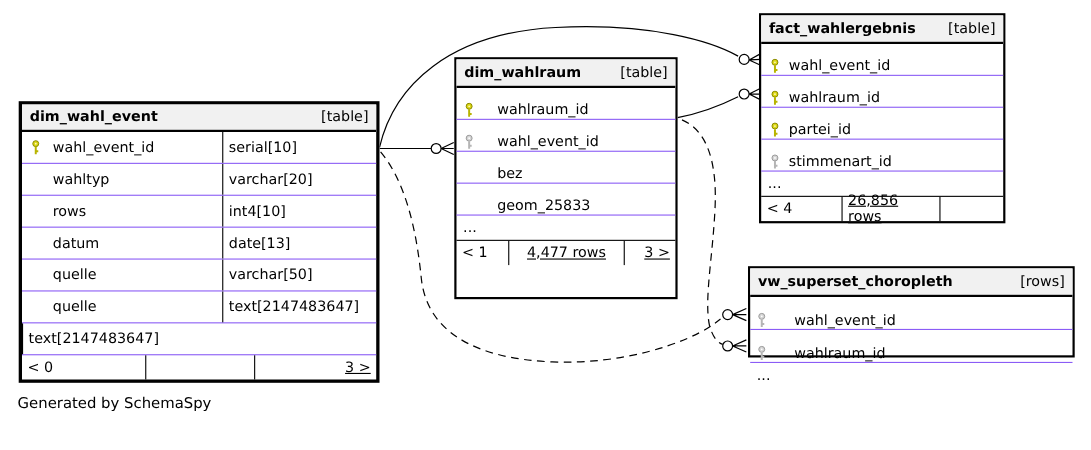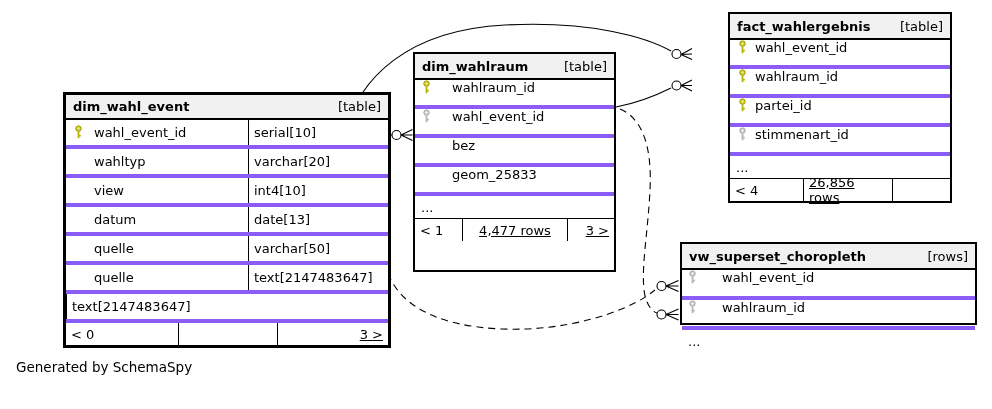--- a/index.html
+++ b/index.html
@@ -19,21 +19,21 @@
   .etbl { position: absolute; background: #fff; border: 2px solid #000; }
   .etbl.em { border-width: 3px; }
   .hd {
     display: flex; justify-content: space-between; align-items: center;
     background: #f1f1f1; border-bottom: 2px solid #000;
     padding: 0 7px; font-size: 13px; height: 26px; white-space: nowrap;
   }
   .em .hd { height: 25px; }
   .hd .tname { font-weight: bold; }
   .hd .ttag { margin-left: 14px; }
-  .r { display: flex; align-items: flex-start; border-bottom: 4px solid #8b5cf6; height: 29px; font-size: 13px; white-space: nowrap; }
+  .r { display: flex; align-items: flex-end; border-bottom: 1px solid #8b5cf6; height: 29px; font-size: 13px; white-space: nowrap; }
   .kc { display: flex; justify-content: center; align-items: center; flex: none; }
   .nm { white-space: nowrap; }
   .dots { height: 23px; display: flex; align-items: center; padding-left: 6px; border-bottom: 1px solid #000; font-size: 13px; }
   .ft { display: flex; height: 22px; font-size: 13px; align-items: stretch; }
   .ft > div { display: flex; align-items: center; padding: 0 5px; }
   .ft .c2, .ft .c3 { border-left: 1px solid #000; text-decoration: underline; }
   .ft .c1 { justify-content: flex-start; flex: none; }
   .ft .c2 { justify-content: center; flex: 1; }
   .ft .c3 { justify-content: flex-end; flex: none; }
 
@@ -95,21 +95,21 @@
     <path d="M666,286 L678.5,280.5 M666,286 L678.5,286 M666,286 L678.5,291.5"></path>
   </g>
 
   <g>
     <path class="dash" d="M620,109 C644,119 652,150 650,190 C648,233 640,272 645,296 C648,307 653,312 657,313"></path>
     <circle cx="661.5" cy="314.5" r="4.5"></circle>
     <path d="M666,314.5 L678.5,309 M666,314.5 L678.5,314.5 M666,314.5 L678.5,320"></path>
   </g>
 </svg>
 
-<div class="etbl em t1" style="left:17px; top:92px; width:328px; height:256px;margin-left:46px;">
+<div class="etbl em t1" style="left:17px; top:92px; width:328px; height:256px;">
   <div class="hd">
     <span class="tname">dim_wahl_event</span>
     <span class="ttag">[table]</span>
   </div>
   <div class="r">
     <div class="namecell">
       <span class="kc">
           <svg class="key" width="9" height="15" viewBox="0 0 9 15">
             <circle cx="4.5" cy="3.6" r="2.7" fill="#dcd714" stroke="#8a8a00" stroke-width="0.9"></circle>
             <circle cx="4.5" cy="3.6" r="0.8" fill="#f8f6c8"></circle>
@@ -123,21 +123,21 @@
   <div class="r">
     <div class="namecell">
         <span class="kc"></span>
         <span class="nm">wahltyp</span>
       </div>
     <div class="typecell">varchar[20]</div>
   </div>
   <div class="r">
     <div class="namecell">
         <span class="kc"></span>
-        <span class="nm">view</span>
+        <span class="nm">rows</span>
       </div>
     <div class="typecell">int4[10]</div>
   </div>
   <div class="r">
     <div class="namecell">
         <span class="kc"></span>
         <span class="nm">datum</span>
       </div>
     <div class="typecell">date[13]</div>
   </div>
@@ -199,21 +199,21 @@
       <span class="nm">geom_25833</span>
   </div>
   <div class="dots">...</div>
   <div class="ft">
     <div class="c1">&lt; 1</div>
     <div class="c2">4,477 rows</div>
     <div class="c3">3 &gt;</div>
   </div>
 </div>
 
-<div class="etbl t3" style="left:728px; top:12px; width:224px; height:191px;">
+<div class="etbl t3" style="left:690px; top:12px; width:224px; height:191px;">
   <div class="hd">
     <span class="tname">fact_wahlergebnis</span>
     <span class="ttag">[table]</span>
   </div>
   <div class="r">
     <span class="kc">
         <svg class="key" width="9" height="15" viewBox="0 0 9 15">
           <circle cx="4.5" cy="3.6" r="2.7" fill="#dcd714" stroke="#8a8a00" stroke-width="0.9"></circle>
           <circle cx="4.5" cy="3.6" r="0.8" fill="#f8f6c8"></circle>
           <path d="M4.5 6.4 V13.2 M4.5 10.6 H6.8" stroke="#b8b400" stroke-width="1.8" fill="none"></path>

